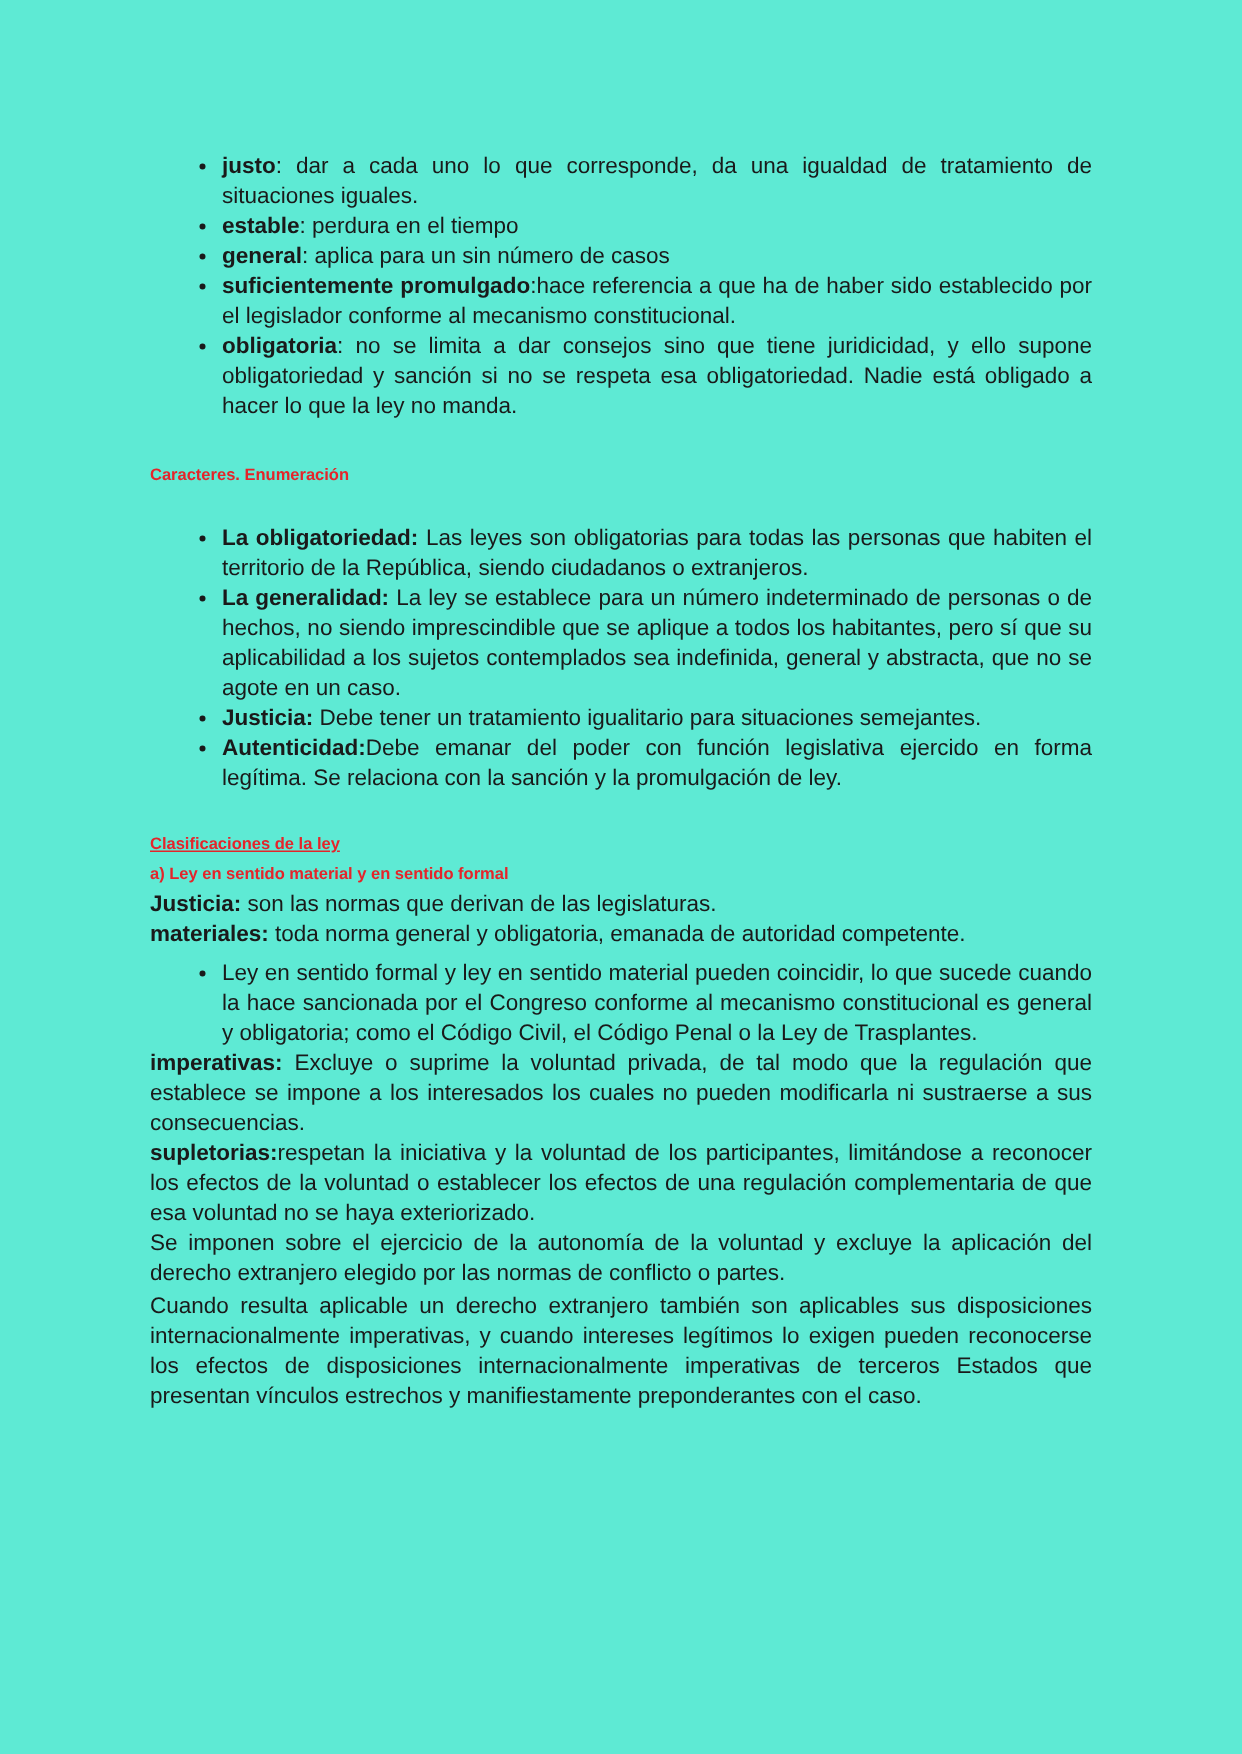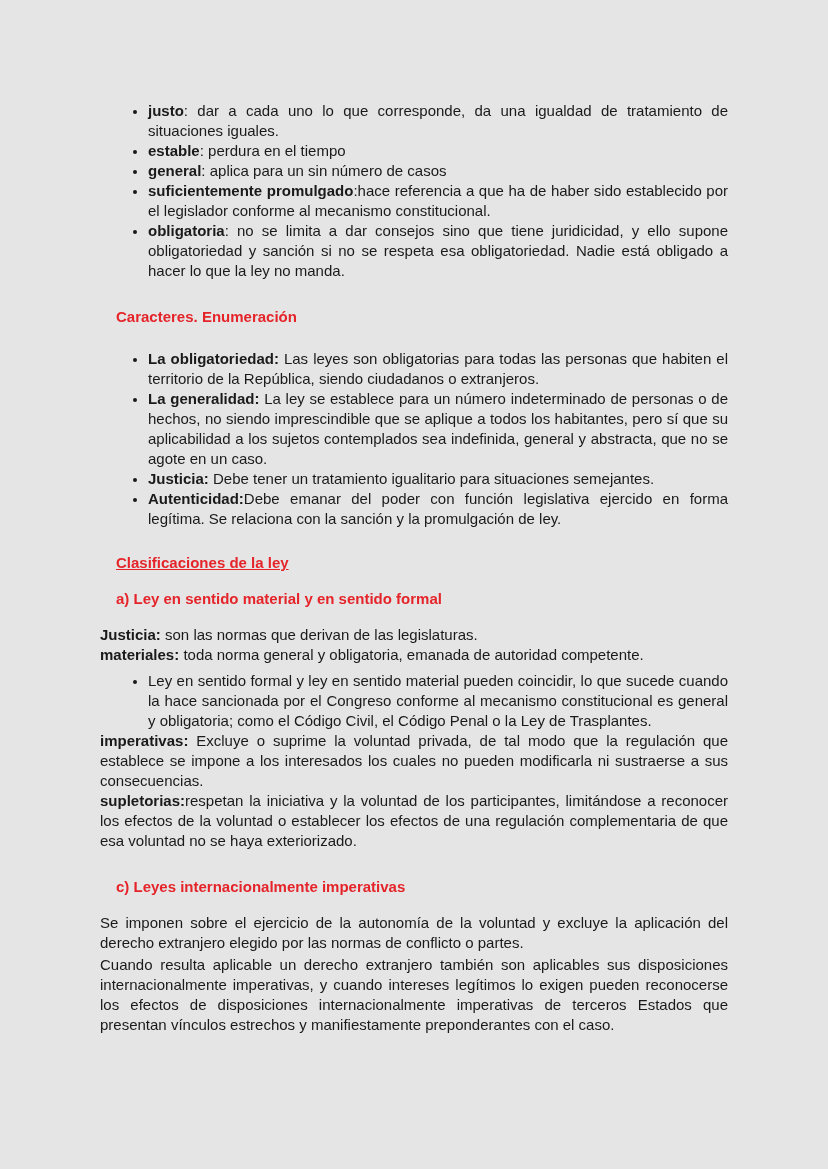--- a/index.html
+++ b/index.html
@@ -1,40 +1,40 @@
 <!DOCTYPE html>
 <html><head>
 <meta charset="utf-8">
 <style>
   html, body { margin: 0; padding: 0; background: #ffffff; }
   .page {
     position: relative;
     width: 828px;
     height: 1169px;
     margin: 0 auto;
-    background: #e5e5e5;
+    background: #5eead4;
     box-sizing: border-box;
     padding: 101px 100px 0 100px;
     font-family: "Liberation Sans", sans-serif;
     font-size: 15px;
     line-height: 20px;
     color: #1a1a1a;
     text-align: justify;
     overflow: hidden;
   }
   p { margin: 0; }
   ul { margin: 0; padding: 0 0 0 48px; }
   li { margin: 0; padding: 0; }
   li::marker { font-size: 13px; }
   strong { font-weight: bold; }
   .h-red {
     font-weight: bold;
-    font-size: 15px;
+    font-size: 11px;
     line-height: 20px;
-    margin: 16px;
+    margin: 0;
     text-align: left;
   }
   .h-underline { text-decoration: underline; }
   .mt-block { margin-top: 26px; }
   .mt-list  { margin-top: 22px; }
   .mt-head  { margin-top: 24px; }
   .mt-bullet{ margin-top: 6px; }
   .mt-tight { margin-top: 2px; }
 </style>
 </head>
@@ -65,17 +65,16 @@
   <p><strong>Justicia:</strong><span> son las normas que derivan de las legislaturas.</span></p>
   <p><strong>materiales:</strong><span> toda norma general y obligatoria, emanada de autoridad competente.</span></p>
 
   <ul class="mt-bullet">
     <li><span>Ley en sentido formal y ley en sentido material pueden coincidir, lo que sucede cuando la hace sancionada por el Congreso conforme al mecanismo constitucional es general y obligatoria; como el Código Civil, el Código Penal o la Ley de Trasplantes.</span></li>
   </ul>
 
   <p><strong>imperativas:</strong><span> Excluye o suprime la voluntad privada, de tal modo que la regulación que establece se impone a los interesados los cuales no pueden modificarla ni sustraerse a sus consecuencias.</span></p>
   <p><strong>supletorias:</strong><span>respetan la iniciativa y la voluntad de los participantes, limitándose a reconocer los efectos de la voluntad o establecer los efectos de una regulación complementaria de que esa voluntad no se haya exteriorizado.</span></p>
 
-  <h3 class="h-red mt-block" style="color: rgb(229, 36, 42);">c) Leyes internacionalmente imperativas</h3>
   <p>Se imponen sobre el ejercicio de la autonomía de la voluntad y excluye la aplicación del derecho extranjero elegido por las normas de conflicto o partes.</p>
   <p class="mt-tight">Cuando resulta aplicable un derecho extranjero también son aplicables sus disposiciones internacionalmente imperativas, y cuando intereses legítimos lo exigen pueden reconocerse los efectos de disposiciones internacionalmente imperativas de terceros Estados que presentan vínculos estrechos y manifiestamente preponderantes con el caso.</p>
 
 </div>
 
 </body></html>

